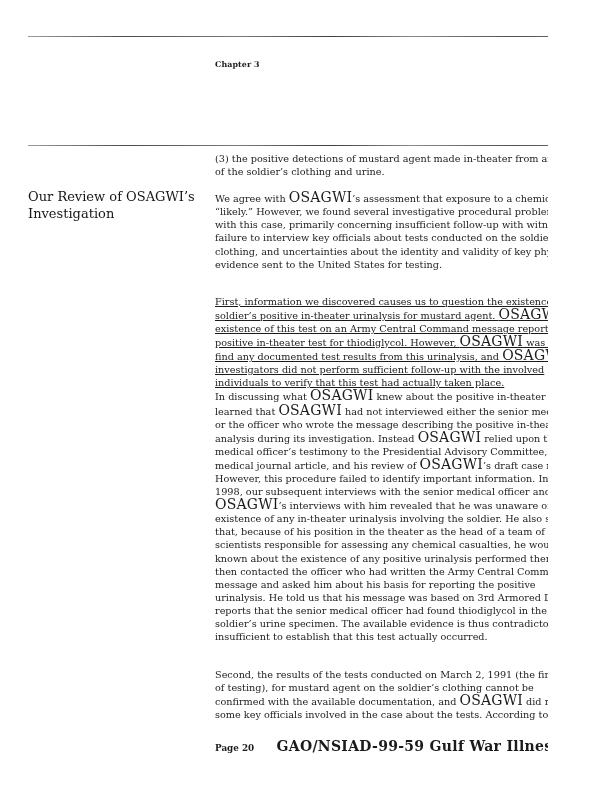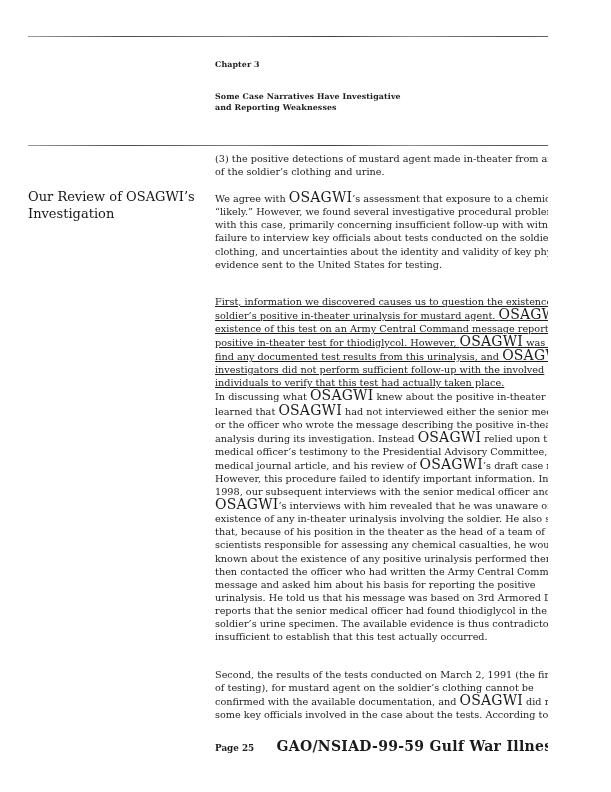--- a/index.html
+++ b/index.html
@@ -73,22 +73,20 @@
 </style>
 </head>
 <body>
 
 <div class="page">
 
   <div class="rule rule-top"></div>
 
   <div class="header-block">
     <div>Chapter 3</div>
-    <div>Some Case Narratives Have Investigative
-and Reporting Weaknesses</div>
   </div>
 
   <div class="rule rule-section"></div>
 
   <div class="sidebar-heading">Our Review of OSAGWI’s
 Investigation</div>
 
   <div class="body-col">
     <div id="paragraphs">
       <p class="para">(3) the positive detections of mustard agent made in-theater from analyses
@@ -126,17 +124,17 @@
 soldier’s urine specimen. The available evidence is thus contradictory and
 insufficient to establish that this test actually occurred.</p>
         <p class="para">Second, the results of the tests conducted on March 2, 1991 (the first day
 of testing), for mustard agent on the soldier’s clothing cannot be
 confirmed with the available documentation, and <span class="sc">OSAGWI</span> did not interview
 some key officials involved in the case about the tests. According to the</p>
       </div>
   </div>
 
   <div class="footer">
-    <span class="footer-page">Page 25</span>
+    <span class="footer-page">Page 20</span>
     <span class="footer-report">GAO/NSIAD-99-59 Gulf War Illnesses</span>
   </div>
 
 </div>
 
 </body></html>

